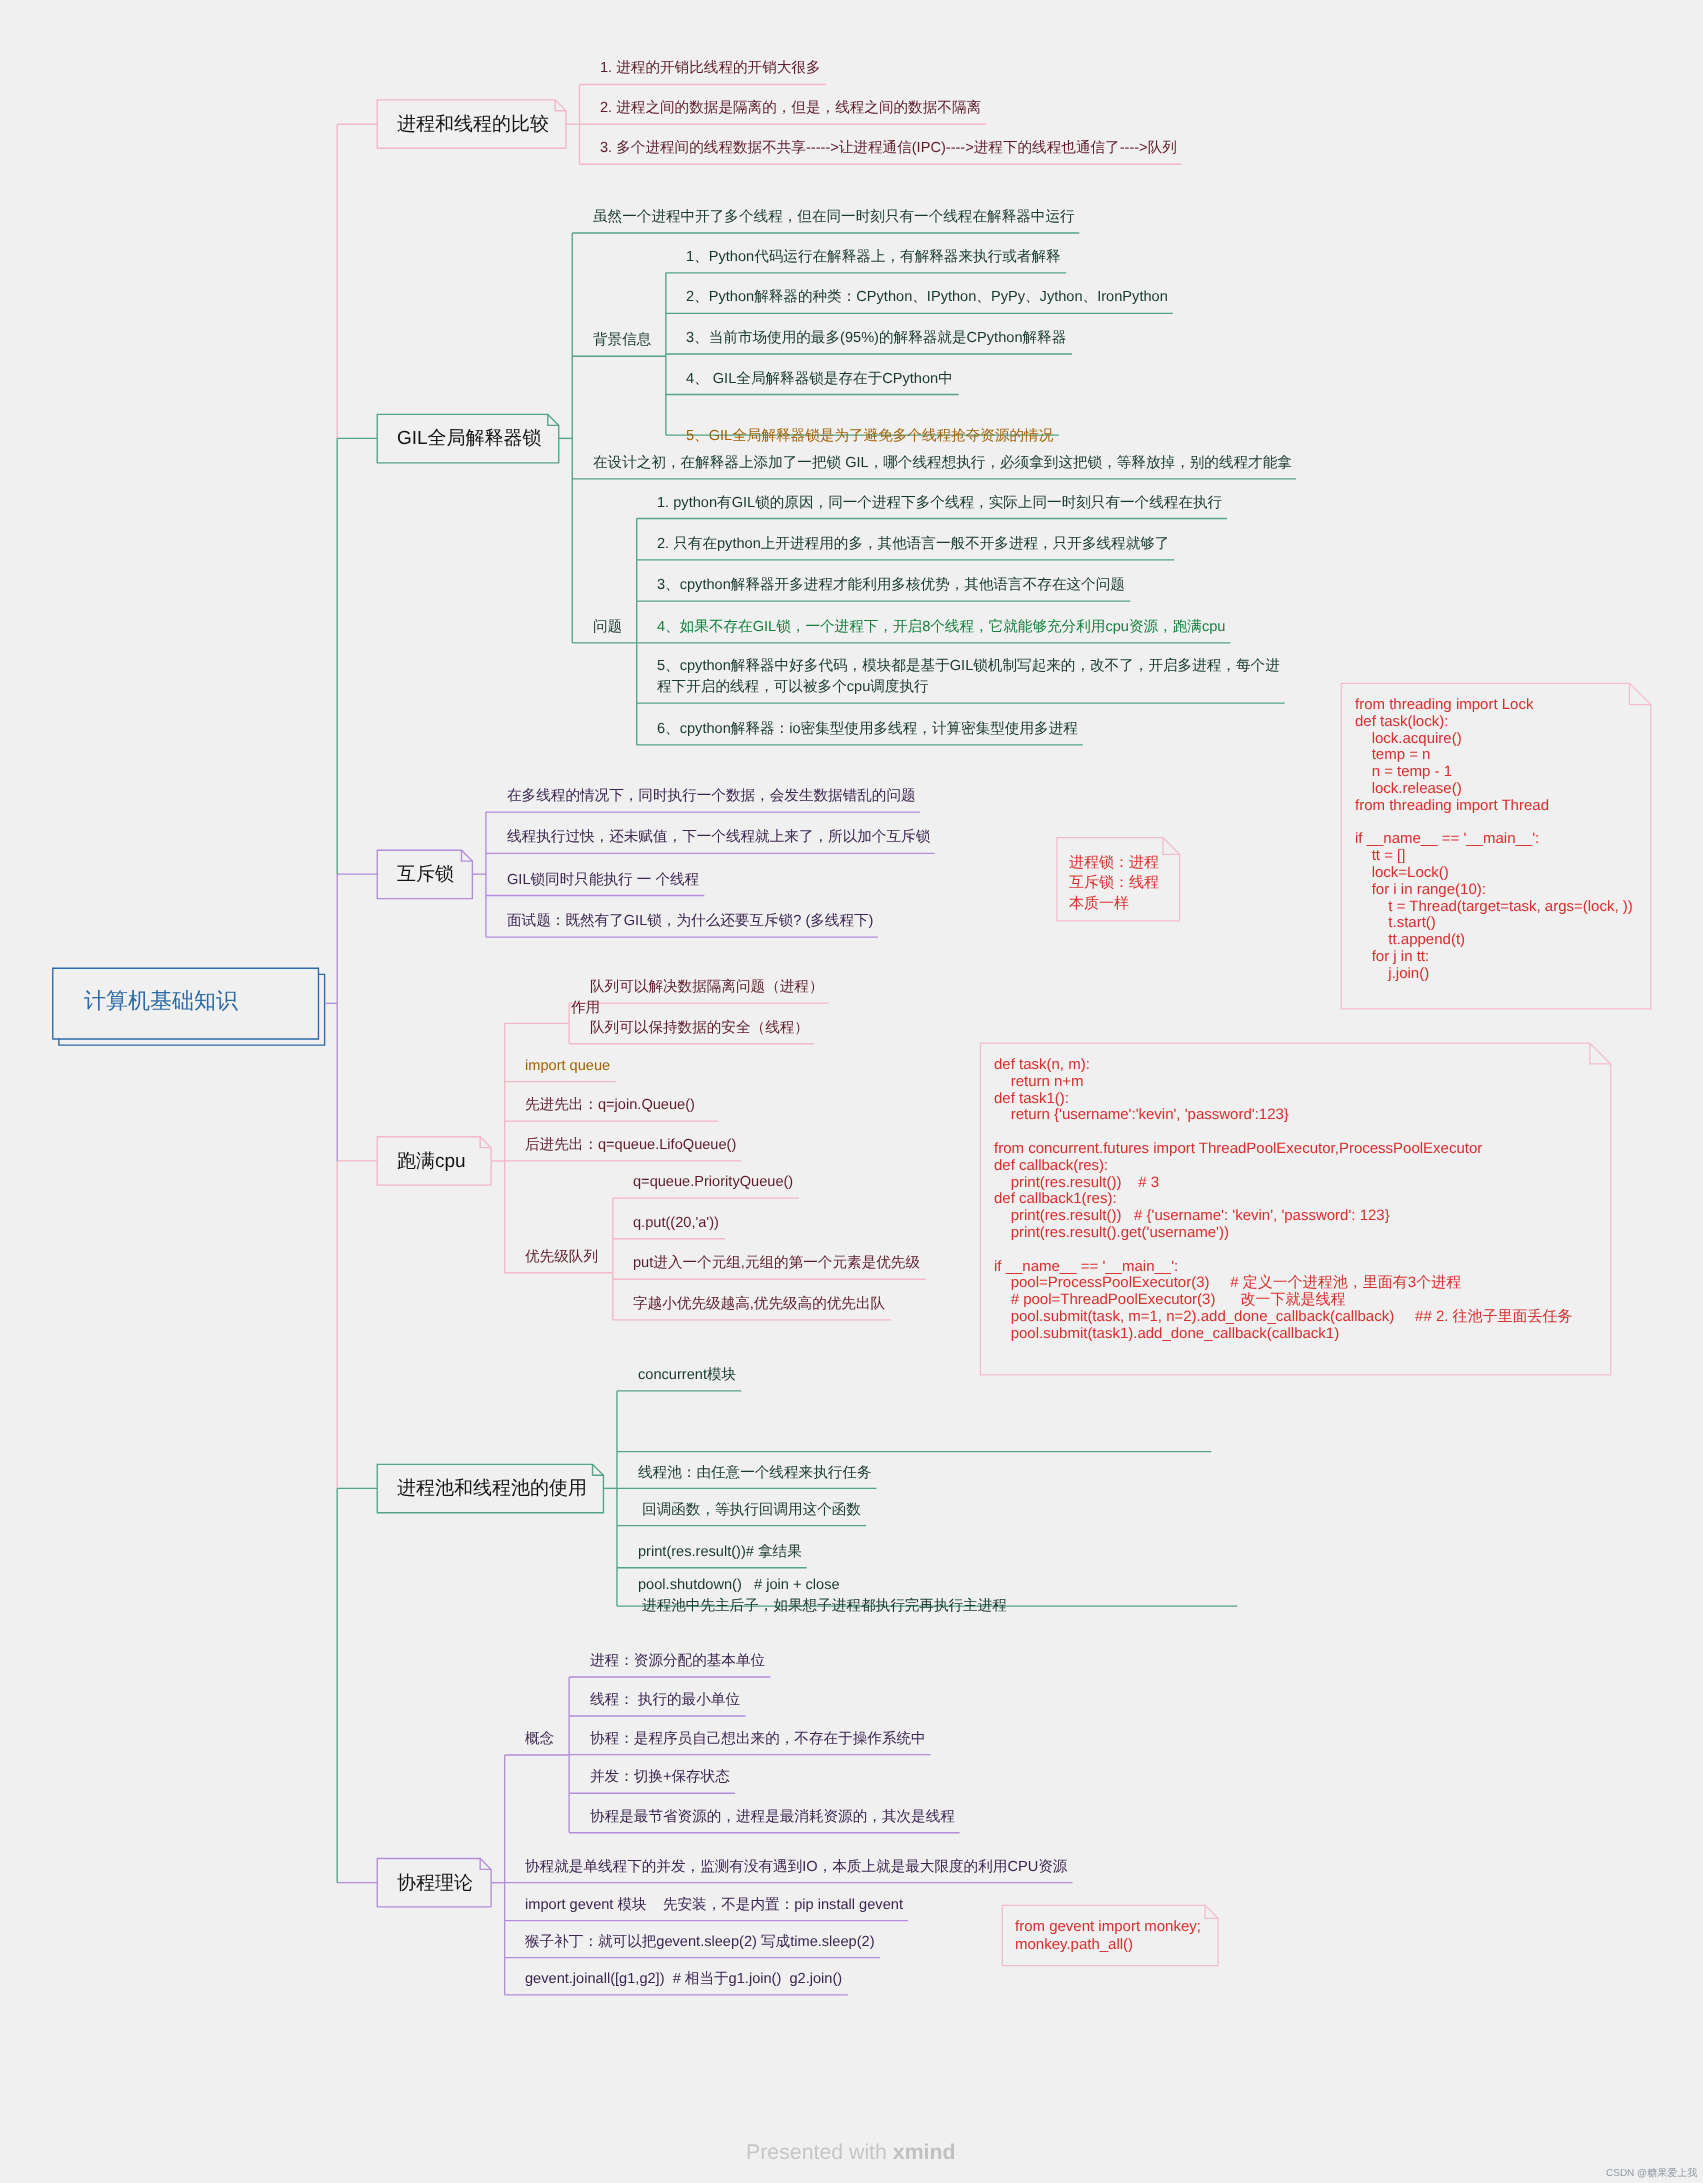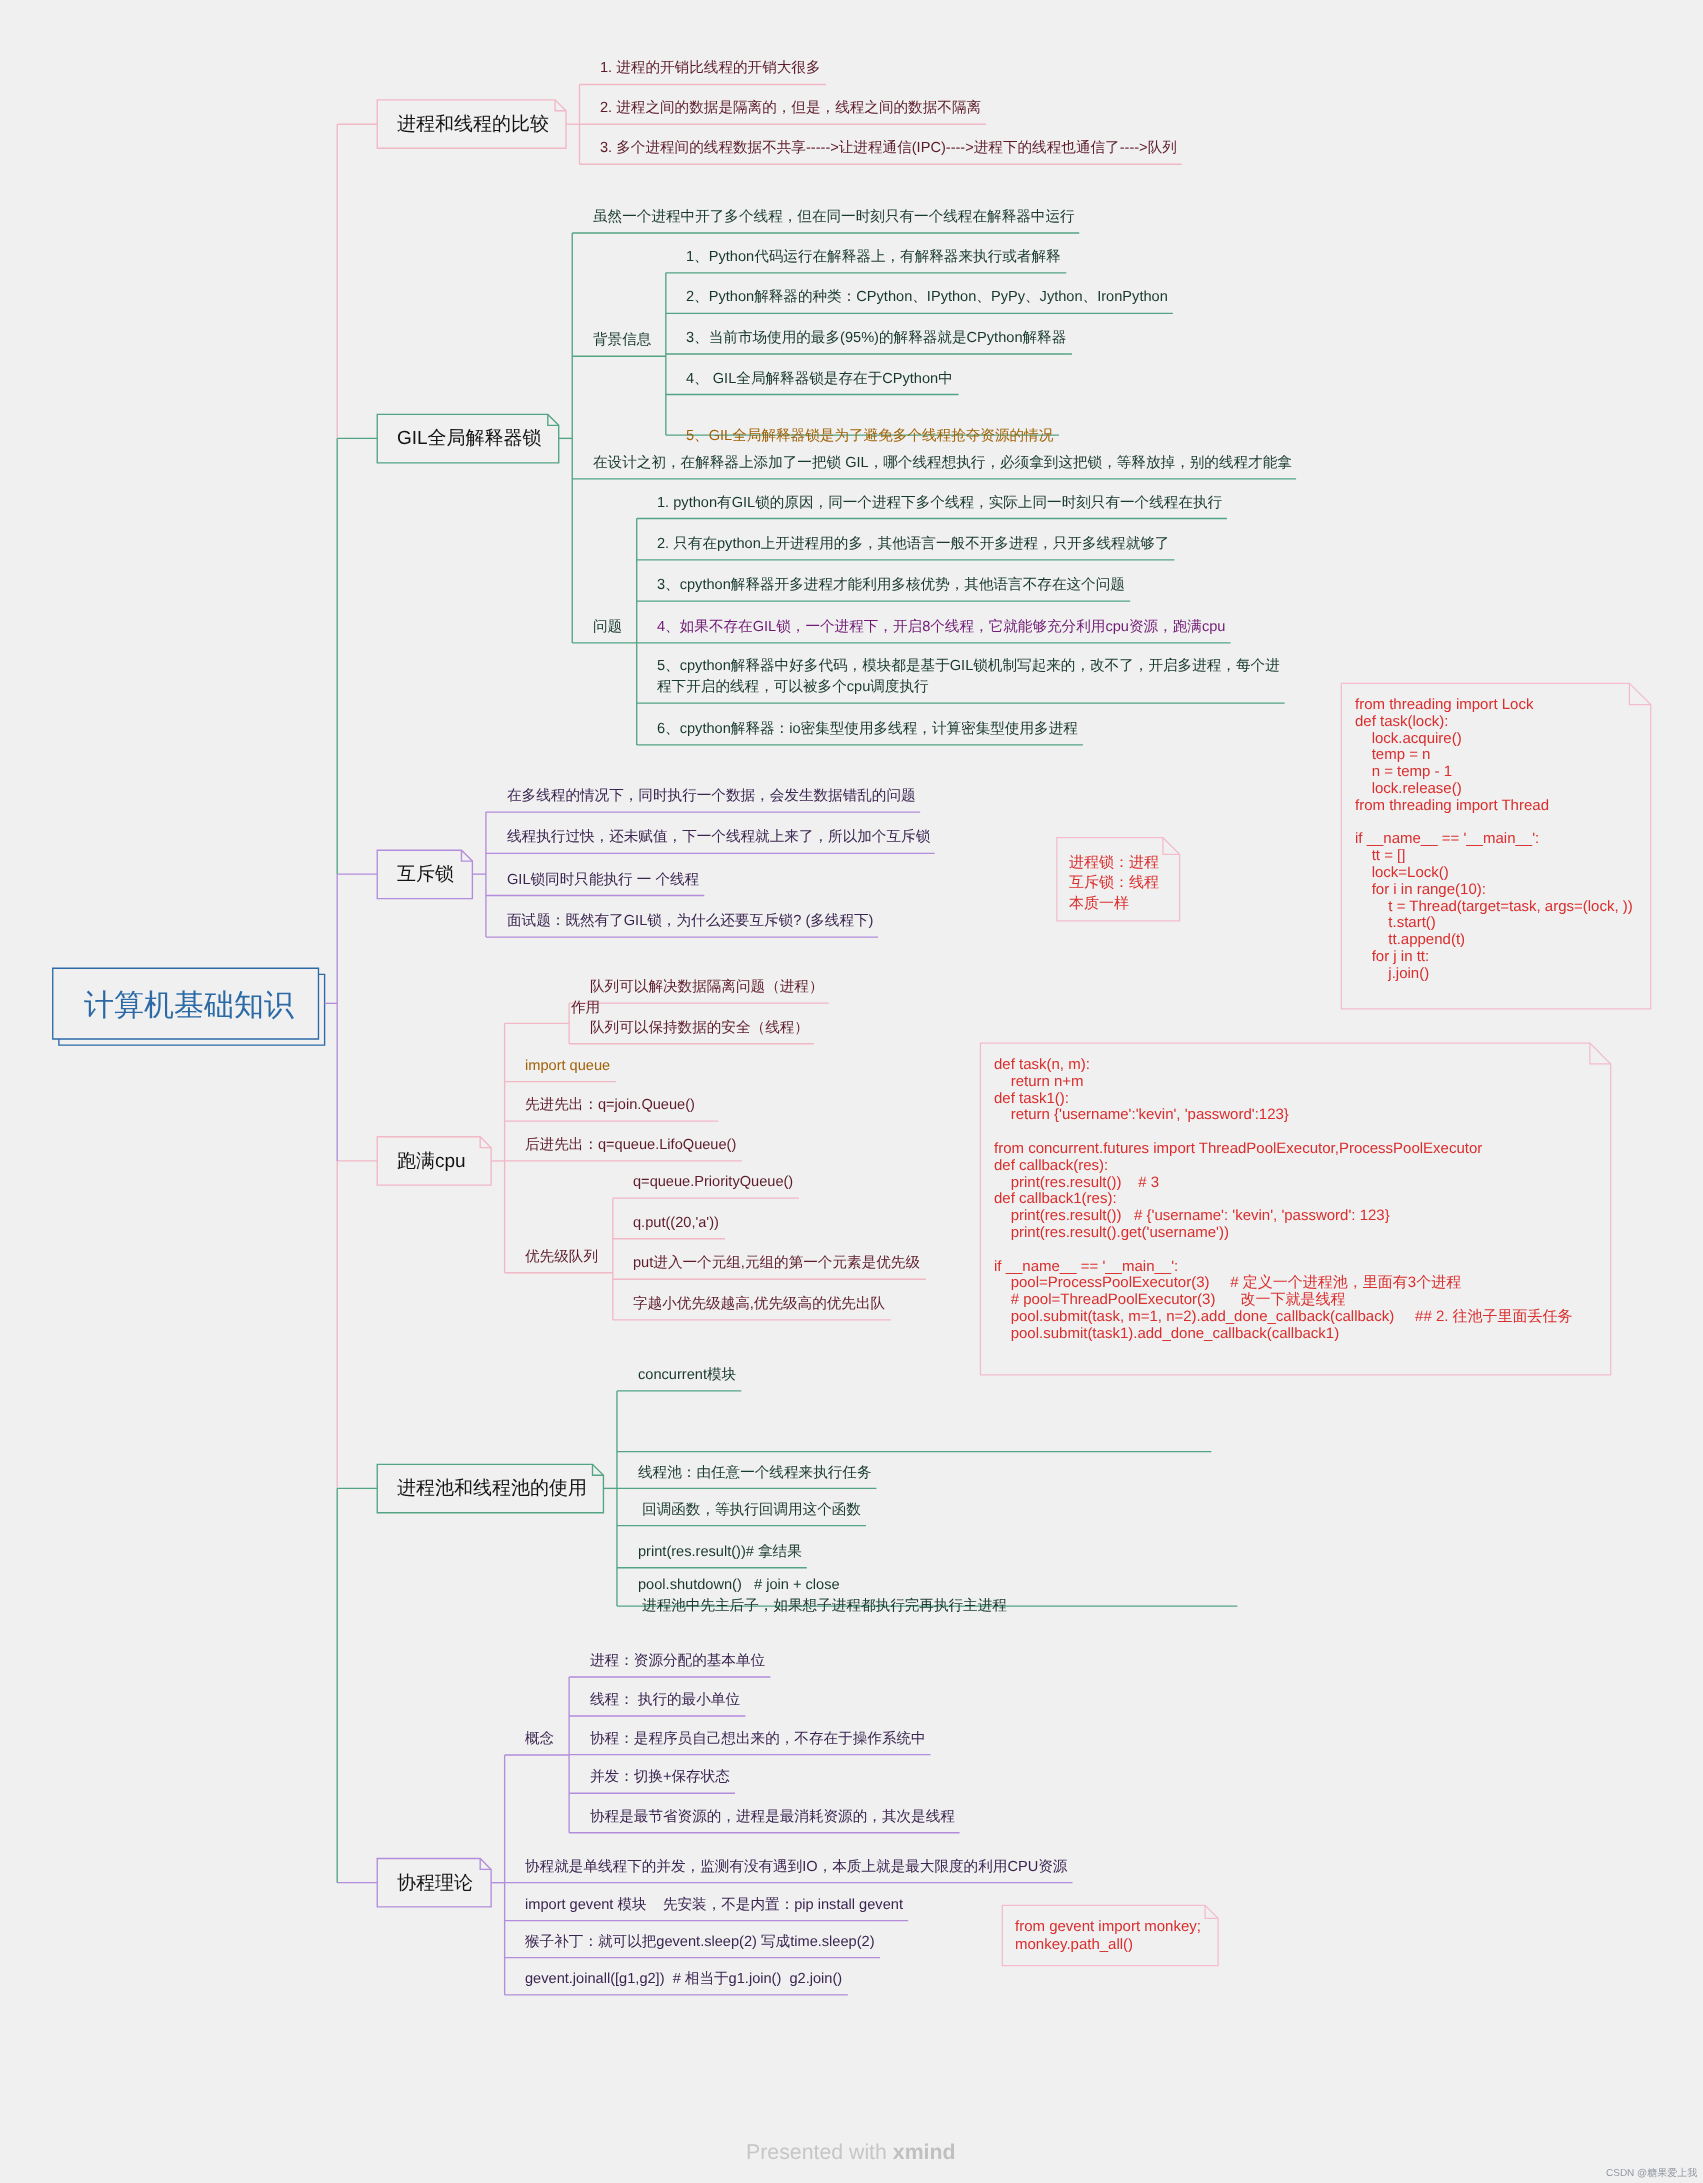--- a/index.html
+++ b/index.html
@@ -4,21 +4,21 @@
 <title>计算机基础知识</title>
 <style>
 html,body{margin:0;padding:0;}
 body{width:1704px;height:2183px;background:#f0f0f0;position:relative;overflow:hidden;
      font-family:"Liberation Sans",sans-serif;-webkit-font-smoothing:antialiased;text-rendering:geometricPrecision;}
 #stage{position:absolute;left:0;top:0;width:1704px;height:2183px;}
 svg#wires{position:absolute;left:0;top:0;width:1704px;height:2183px;}
 .lbl{position:absolute;white-space:pre;}
 .leaf{color:#17402f;font-size:14.6px;line-height:1.465;}
 .topic{color:#141414;font-size:19px;line-height:1.3;}
-.rootlbl{font-size:30px;line-height:1.18;}
+.rootlbl{font-size:22px;line-height:1.18;}
 .note-text{font-size:15px;line-height:1.12;}
 #wm{position:absolute;left:746px;top:2140px;font-size:21.3px;color:#c6c6c6;white-space:pre;}
 #wm b{font-weight:700;color:#c0c0c0;}
 #credit{position:absolute;left:1606px;top:2168px;font-size:10px;color:#9097a0;line-height:1.2;white-space:pre;}
 </style>
 </head>
 <body>
 
 <div id="stage">
   <svg id="wires" viewBox="0 0 3276 4198" xmlns="http://www.w3.org/2000/svg">
@@ -134,21 +134,21 @@
   <div class="lbl leaf" style="left: 686px; top: 247px; color: rgb(23, 56, 44);">1、Python代码运行在解释器上，有解释器来执行或者解释</div>
   <div class="lbl leaf" style="left: 686px; top: 287px; color: rgb(23, 56, 44);">2、Python解释器的种类：CPython、IPython、PyPy、Jython、IronPython</div>
   <div class="lbl leaf" style="left: 686px; top: 328px; color: rgb(23, 56, 44);">3、当前市场使用的最多(95%)的解释器就是CPython解释器</div>
   <div class="lbl leaf" style="left: 686px; top: 369px; color: rgb(23, 56, 44);">4、 GIL全局解释器锁是存在于CPython中</div>
   <div class="lbl leaf" style="left: 686px; top: 426px; color: #a16207;">5、GIL全局解释器锁是为了避免多个线程抢夺资源的情况</div>
   <div class="lbl leaf" style="left: 593px; top: 453px; color: rgb(23, 56, 44);">在设计之初，在解释器上添加了一把锁 GIL，哪个线程想执行，必须拿到这把锁，等释放掉，别的线程才能拿</div>
   <div class="lbl leaf" style="left: 593px; top: 617px; color: rgb(23, 56, 44);">问题</div>
   <div class="lbl leaf" style="left: 657px; top: 493px; color: rgb(23, 56, 44);">1. python有GIL锁的原因，同一个进程下多个线程，实际上同一时刻只有一个线程在执行</div>
   <div class="lbl leaf" style="left: 657px; top: 534px; color: rgb(23, 56, 44);">2. 只有在python上开进程用的多，其他语言一般不开多进程，只开多线程就够了</div>
   <div class="lbl leaf" style="left: 657px; top: 575px; color: rgb(23, 56, 44);">3、cpython解释器开多进程才能利用多核优势，其他语言不存在这个问题</div>
-  <div class="lbl leaf" style="left: 657px; top: 617px; color: #701a75;">4、如果不存在GIL锁，一个进程下，开启8个线程，它就能够充分利用cpu资源，跑满cpu</div>
+  <div class="lbl leaf" style="left: 657px; top: 617px; color: #15803d;">4、如果不存在GIL锁，一个进程下，开启8个线程，它就能够充分利用cpu资源，跑满cpu</div>
   <div class="lbl leaf" style="left: 657px; top: 656px; color: rgb(23, 56, 44);">5、cpython解释器中好多代码，模块都是基于GIL锁机制写起来的，改不了，开启多进程，每个进
 程下开启的线程，可以被多个cpu调度执行</div>
   <div class="lbl leaf" style="left: 657px; top: 719px; color: rgb(23, 56, 44);">6、cpython解释器：io密集型使用多线程，计算密集型使用多进程</div>
   <div class="lbl topic" style="left: 397px; top: 863px;">互斥锁</div>
   <div class="lbl leaf" style="left: 507px; top: 786px; color: rgb(58, 37, 80);">在多线程的情况下，同时执行一个数据，会发生数据错乱的问题</div>
   <div class="lbl leaf" style="left: 507px; top: 827px; color: rgb(58, 37, 80);">线程执行过快，还未赋值，下一个线程就上来了，所以加个互斥锁</div>
   <div class="lbl leaf" style="left: 507px; top: 870px; color: rgb(58, 37, 80);">GIL锁同时只能执行 一 个线程</div>
   <div class="lbl leaf" style="left: 507px; top: 911px; color: rgb(58, 37, 80);">面试题：既然有了GIL锁，为什么还要互斥锁? (多线程下)</div>
   <div class="lbl topic" style="left: 397px; top: 1150px;">跑满cpu</div>
   <div class="lbl leaf" style="left: 525px; top: 998px; color: rgb(93, 27, 42); margin-left: 46px;">作用</div>

